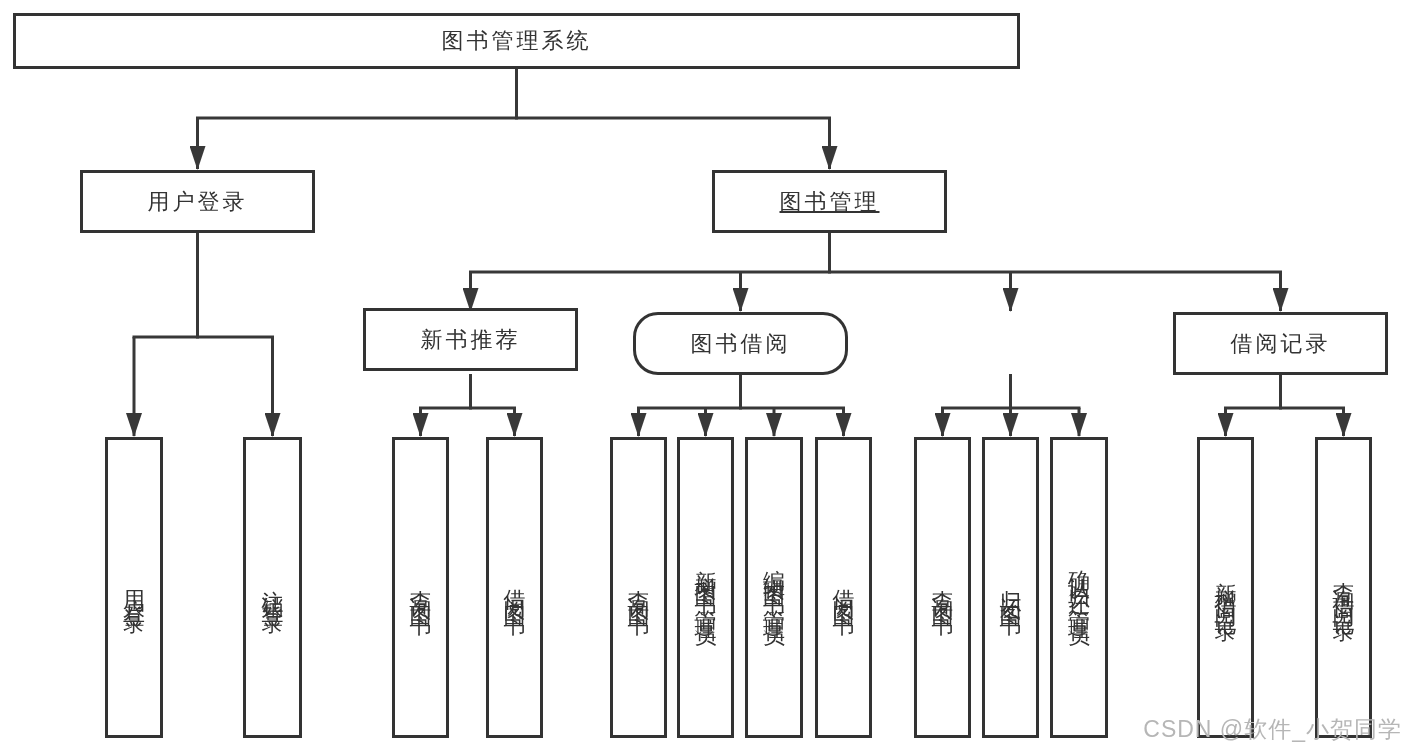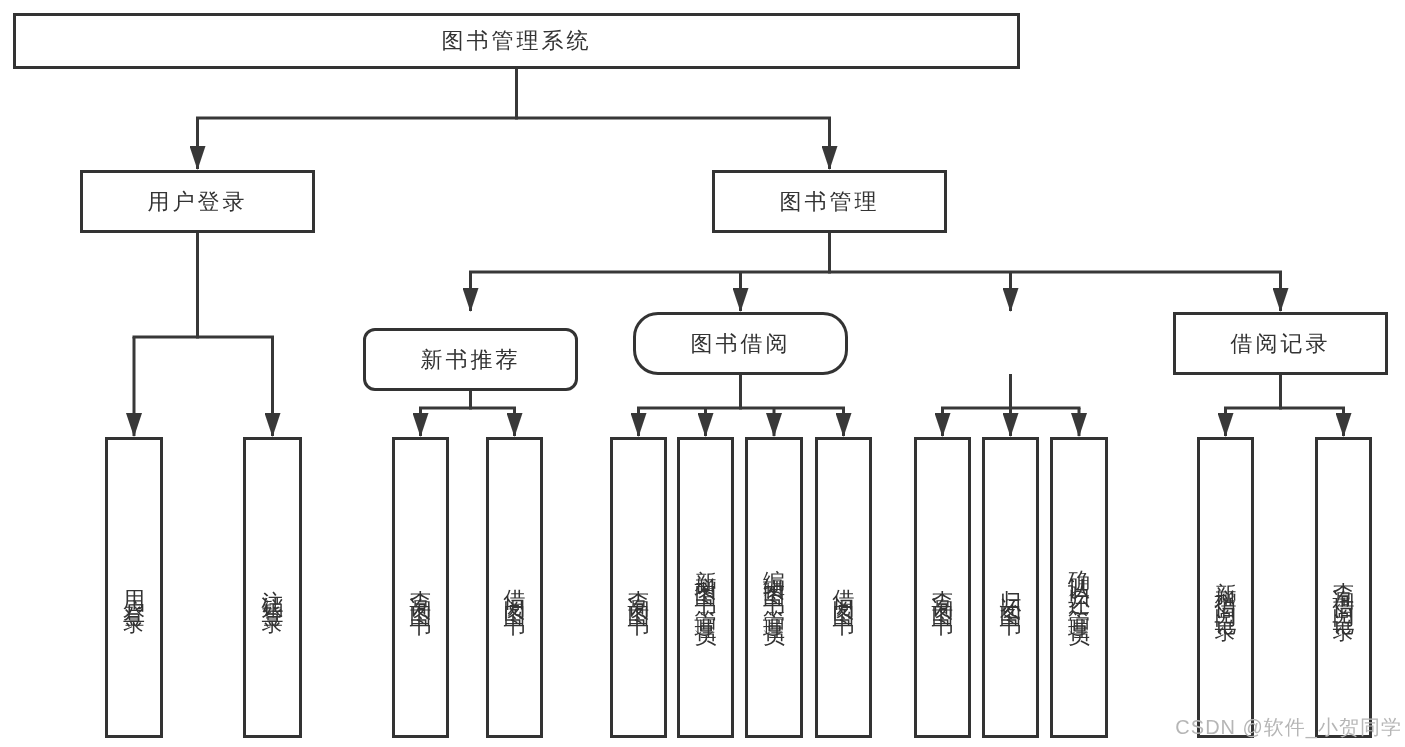--- a/index.html
+++ b/index.html
@@ -28,21 +28,21 @@
   .vbox  {
     writing-mode: vertical-rl;
     text-orientation: mixed;
     font-size: 22px;
     letter-spacing: 8px;
     line-height: 1;
   }
   .watermark {
     position: absolute;
     top: 714px; right: 3px;
-    font-size: 20px;
+    font-size: 23px;
     letter-spacing: 1px;
     color: #b6b6b6;
     z-index: 5;
     white-space: nowrap;
   }
 </style>
 </head>
 <body>
 
 <div class="stage">
@@ -97,25 +97,25 @@
     <line x1="1343.5" y1="408" x2="1343.5" y2="436" marker-end="url(#arw)"></line>
   </svg>
 
   <div class="box" style="left:13px; top:13px; width:1007px; height:56px;">
     <span>图书管理系统</span>
   </div>
 
   <div class="box" style="left:80px; top:170px; width:235px; height:63px;">
     <span>用户登录</span>
   </div>
-  <div class="box" style="left:712px; top:170px; width:235px; height:63px;">
+  <div class="box" style="left:712px; top:170px; width:235px; height:63px;text-decoration:underline;">
     <span>图书管理</span>
   </div>
 
-  <div class="box" style="left:363px; top:328px; width:215px; height:63px;border-radius:12px;">
+  <div class="box" style="left:363px; top:308px; width:215px; height:63px;">
     <span>新书推荐</span>
   </div>
   <div class="box" style="left:633px; top:312px; width:215px; height:63px;border-radius:25px;">
     <span>图书借阅</span>
   </div>
   <div class="box" style="left:1173px; top:312px; width:215px; height:63px;">
     <span>借阅记录</span>
   </div>
 
   <div class="vbox" style="left:105px; top:437px; width:58px; height:301px;">

